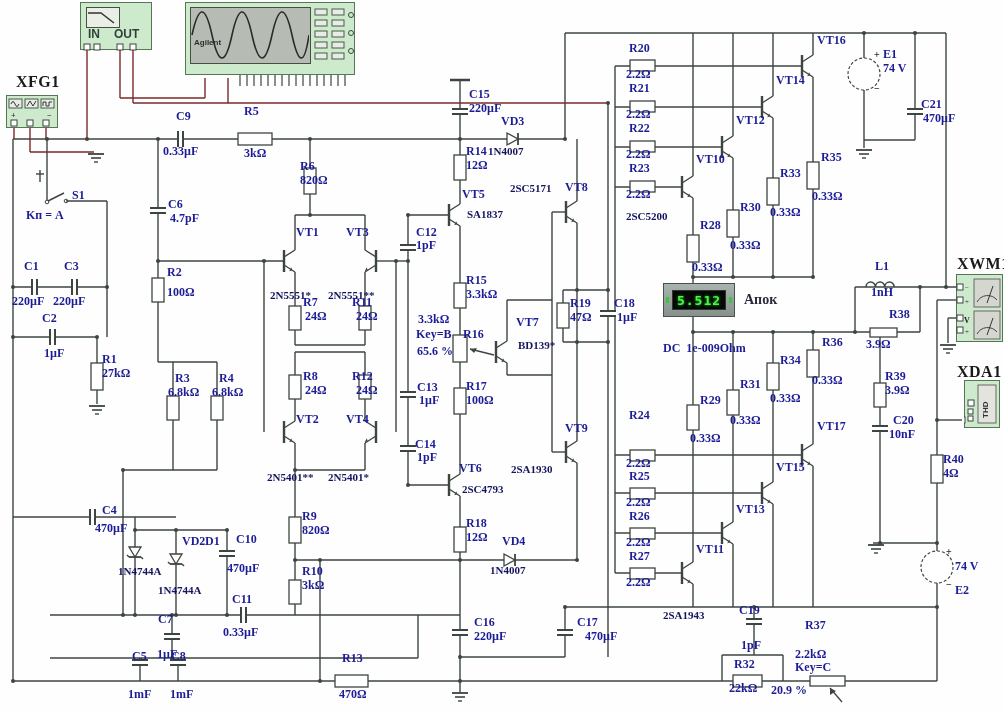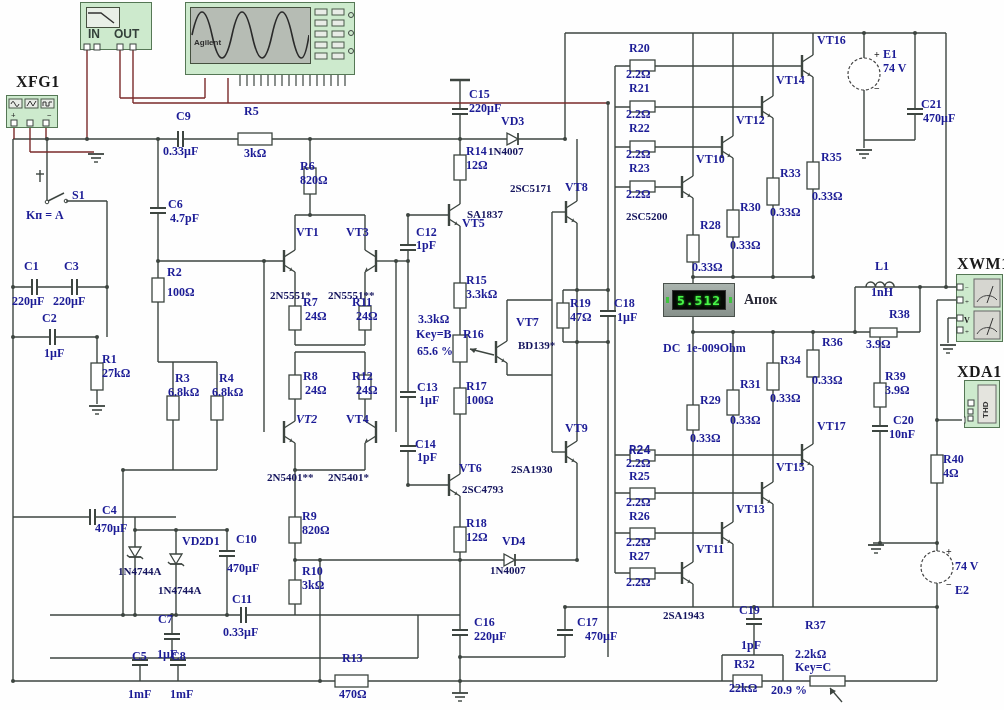--- a/index.html
+++ b/index.html
@@ -489,33 +489,33 @@
       <span class="lbl pt" style="left: 270px; top: 290px;">2N5551*</span>
       <span class="lbl pt" style="left: 328px; top: 290px;">2N5551**</span>
       <span class="lbl" style="left: 303px; top: 296px;">R7</span>
       <span class="lbl" style="left: 305px; top: 310px;">24Ω</span>
       <span class="lbl" style="left: 352px; top: 296px;">R11</span>
       <span class="lbl" style="left: 356px; top: 310px;">24Ω</span>
       <span class="lbl" style="left: 303px; top: 370px;">R8</span>
       <span class="lbl" style="left: 305px; top: 384px;">24Ω</span>
       <span class="lbl" style="left: 352px; top: 370px;">R12</span>
       <span class="lbl" style="left: 356px; top: 384px;">24Ω</span>
-      <span class="lbl" style="left: 296px; top: 413px; font-style: italic;">VT2</span>
+      <span class="lbl" style="left: 296px; top: 413px;">VT2</span>
       <span class="lbl" style="left: 346px; top: 413px;">VT4</span>
       <span class="lbl pt" style="left: 267px; top: 472px;">2N5401**</span>
       <span class="lbl pt" style="left: 328px; top: 472px;">2N5401*</span>
       <span class="lbl" style="left: 416px; top: 226px;">C12</span>
       <span class="lbl" style="left: 416px; top: 239px;">1pF</span>
       <span class="lbl" style="left: 469px; top: 88px;">C15</span>
       <span class="lbl" style="left: 469px; top: 102px;">220µF</span>
       <span class="lbl" style="left: 501px; top: 115px;">VD3</span>
       <span class="lbl pt" style="left: 488px; top: 146px;">1N4007</span>
       <span class="lbl" style="left: 466px; top: 145px;">R14</span>
       <span class="lbl" style="left: 466px; top: 159px;">12Ω</span>
-      <span class="lbl" style="left: 462px; top: 188px; margin-top: 29px;">VT5</span>
+      <span class="lbl" style="left: 462px; top: 188px;">VT5</span>
       <span class="lbl pt" style="left: 467px; top: 209px;">SA1837</span>
       <span class="lbl pt" style="left: 510px; top: 183px;">2SC5171</span>
       <span class="lbl" style="left: 565px; top: 181px;">VT8</span>
       <span class="lbl" style="left: 466px; top: 274px;">R15</span>
       <span class="lbl" style="left: 466px; top: 288px;">3.3kΩ</span>
       <span class="lbl" style="left: 418px; top: 313px;">3.3kΩ</span>
       <span class="lbl" style="left: 416px; top: 328px;">Key=B</span>
       <span class="lbl" style="left: 417px; top: 345px;">65.6 %</span>
       <span class="lbl" style="left: 463px; top: 328px;">R16</span>
       <span class="lbl" style="left: 516px; top: 316px;">VT7</span>
@@ -598,21 +598,21 @@
       <span class="lbl k" style="left: 957px; top: 256px;">XWM1</span>
       <span class="lbl k" style="left: 957px; top: 364px;">XDA1</span>
       <span class="lbl" style="left: 885px; top: 370px;">R39</span>
       <span class="lbl" style="left: 885px; top: 384px;">3.9Ω</span>
       <span class="lbl" style="left: 893px; top: 414px;">C20</span>
       <span class="lbl" style="left: 889px; top: 428px;">10nF</span>
       <span class="lbl" style="left: 943px; top: 453px;">R40</span>
       <span class="lbl" style="left: 943px; top: 467px;">4Ω</span>
       <span class="lbl big" style="left: 744px; top: 293px;">Апок</span>
       <span class="lbl" style="left: 663px; top: 342px;">DC  1e-009Ohm</span>
-      <span class="lbl" style="left: 629px; top: 445px; font-family: Liberation Mono, monospace;">R24</span>
+      <span class="lbl" style="left: 629px; top: 409px;">R24</span>
       <span class="lbl" style="left: 626px; top: 457px;">2.2Ω</span>
       <span class="lbl" style="left: 629px; top: 470px;">R25</span>
       <span class="lbl" style="left: 626px; top: 496px;">2.2Ω</span>
       <span class="lbl" style="left: 629px; top: 510px;">R26</span>
       <span class="lbl" style="left: 626px; top: 536px;">2.2Ω</span>
       <span class="lbl" style="left: 629px; top: 550px;">R27</span>
       <span class="lbl" style="left: 626px; top: 576px;">2.2Ω</span>
       <span class="lbl pt" style="left: 663px; top: 610px;">2SA1943</span>
       <span class="lbl" style="left: 696px; top: 543px;">VT11</span>
       <span class="lbl" style="left: 736px; top: 503px;">VT13</span>

